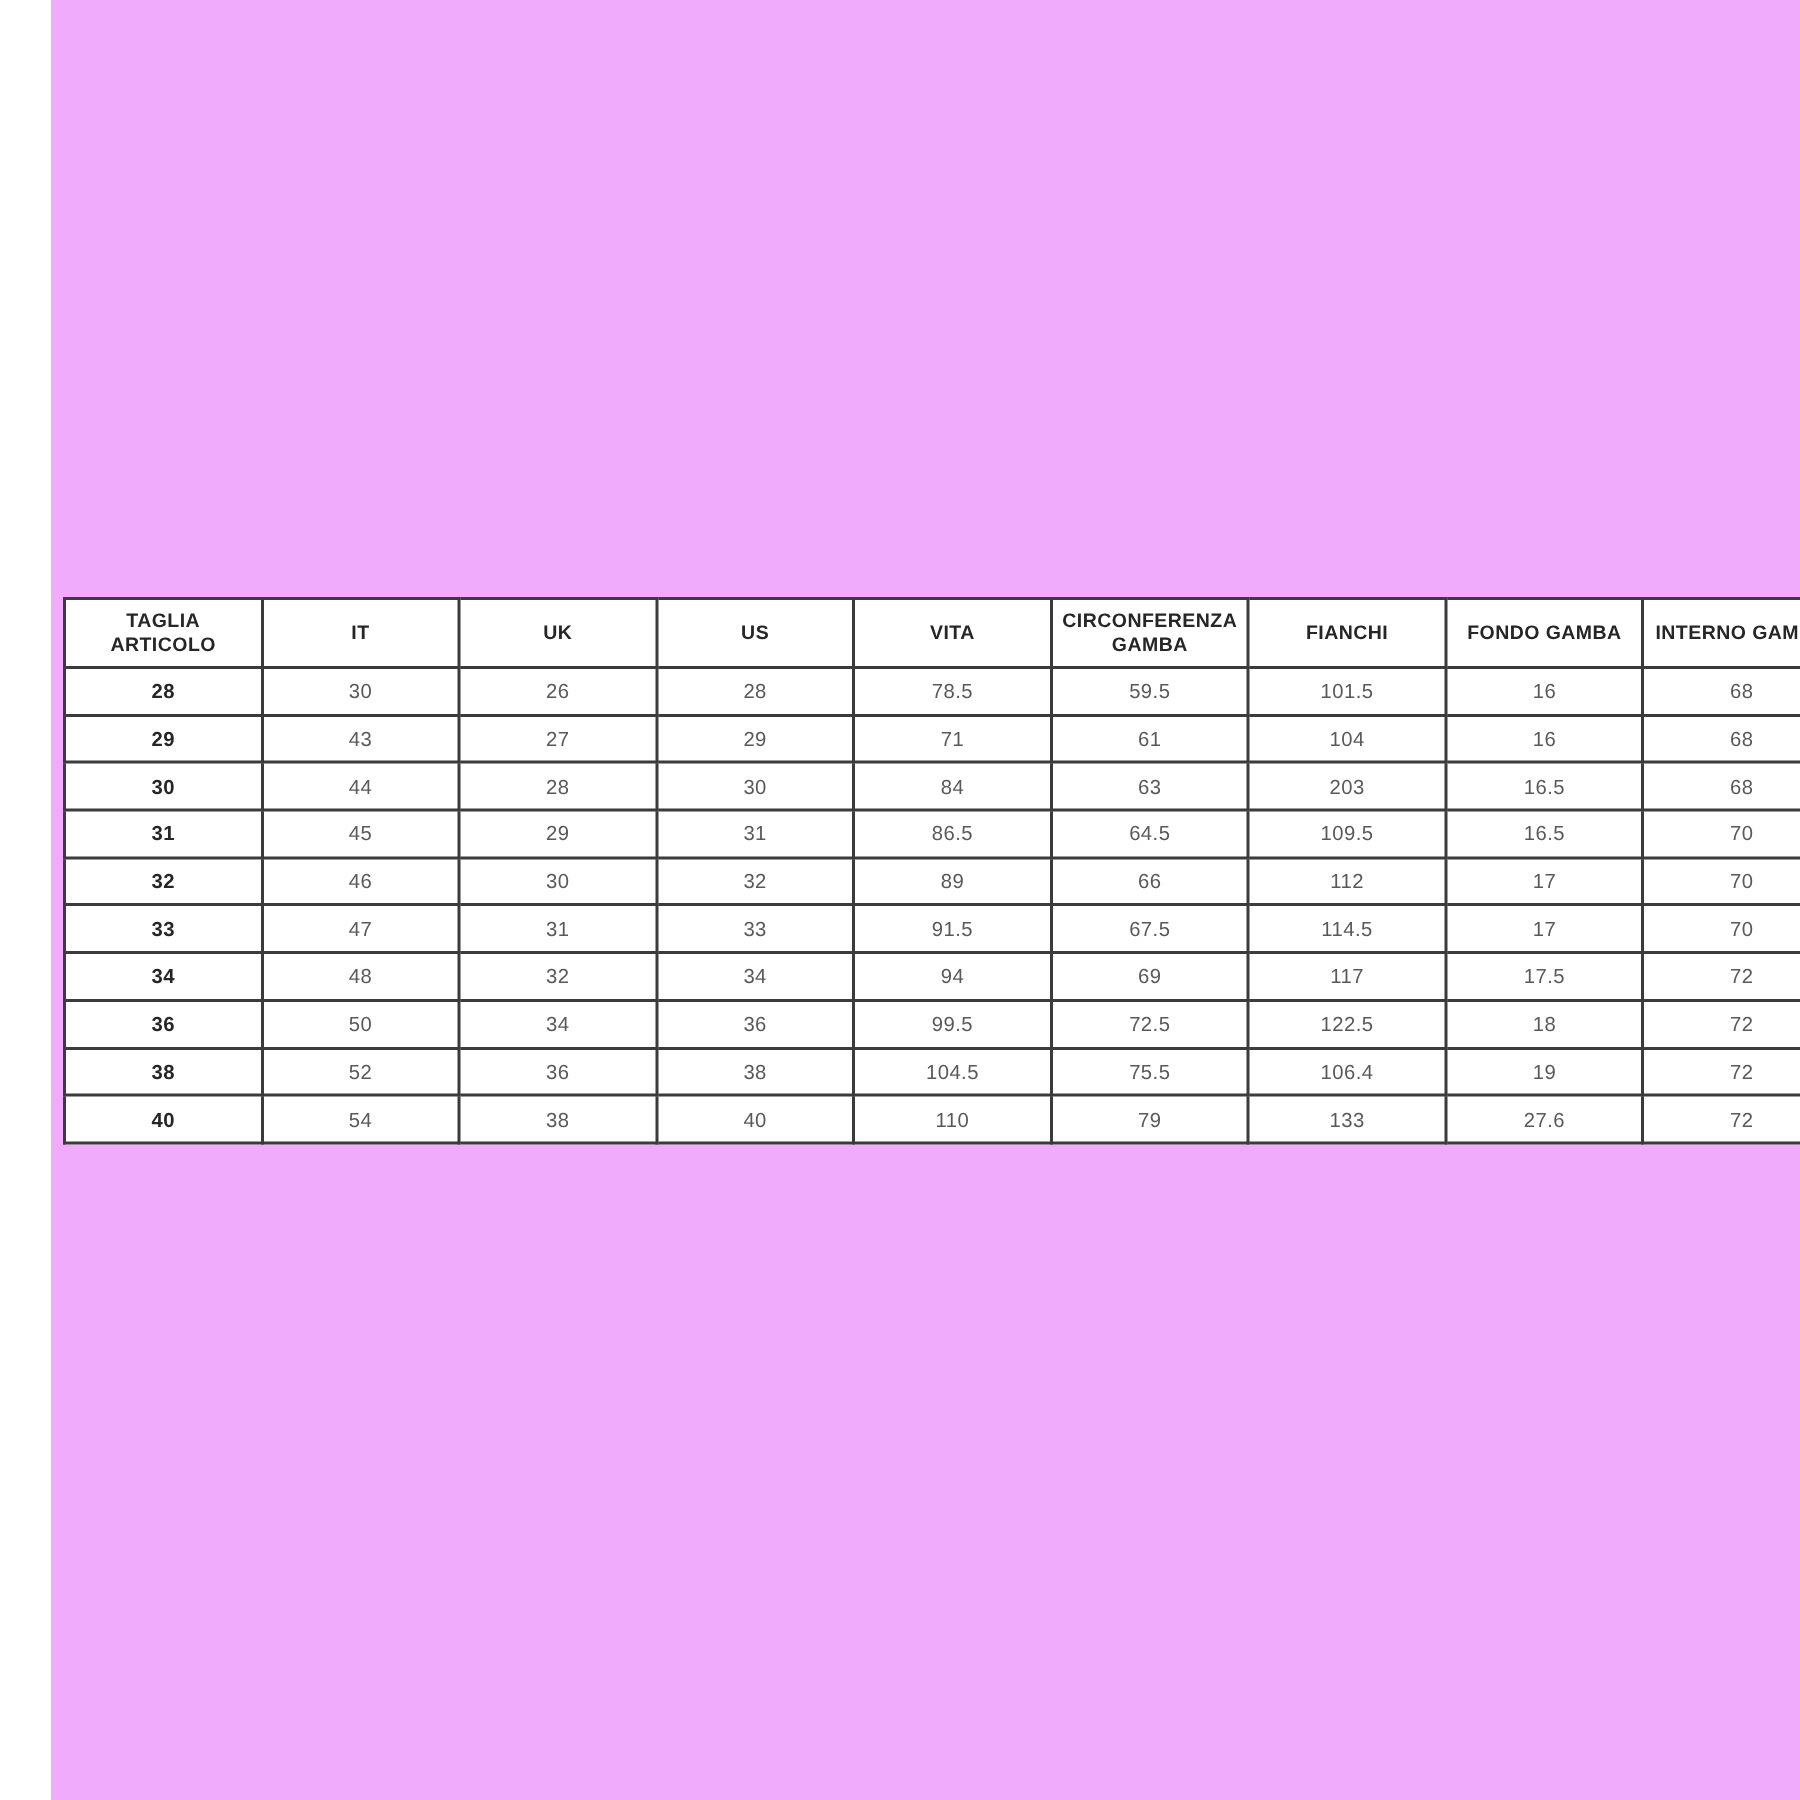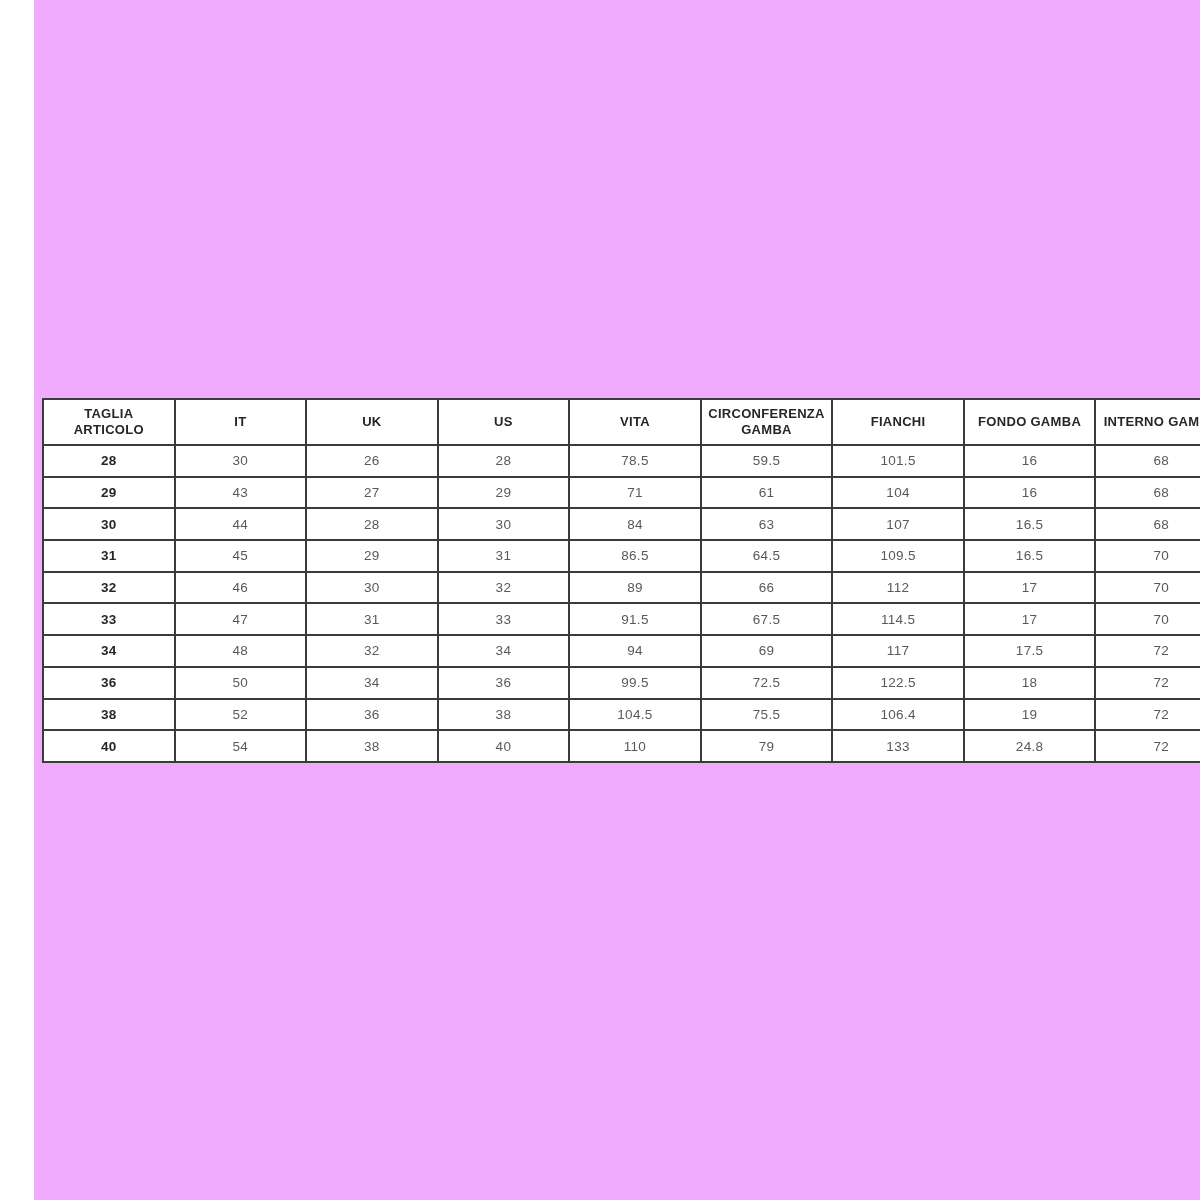--- a/index.html
+++ b/index.html
@@ -106,21 +106,21 @@
             <td>16</td>
             <td>68</td>
           </tr>
           <tr>
             <td>30</td>
             <td>44</td>
             <td>28</td>
             <td>30</td>
             <td>84</td>
             <td>63</td>
-            <td>107</td>
+            <td>203</td>
             <td>16.5</td>
             <td>68</td>
           </tr>
           <tr>
             <td>31</td>
             <td>45</td>
             <td>29</td>
             <td>31</td>
             <td>86.5</td>
             <td>64.5</td>
@@ -184,19 +184,19 @@
             <td>72</td>
           </tr>
           <tr>
             <td>40</td>
             <td>54</td>
             <td>38</td>
             <td>40</td>
             <td>110</td>
             <td>79</td>
             <td>133</td>
-            <td>24.8</td>
+            <td>27.6</td>
             <td>72</td>
           </tr>
         </tbody>
     </table>
   </div>
 </div>
 
 </body></html>

